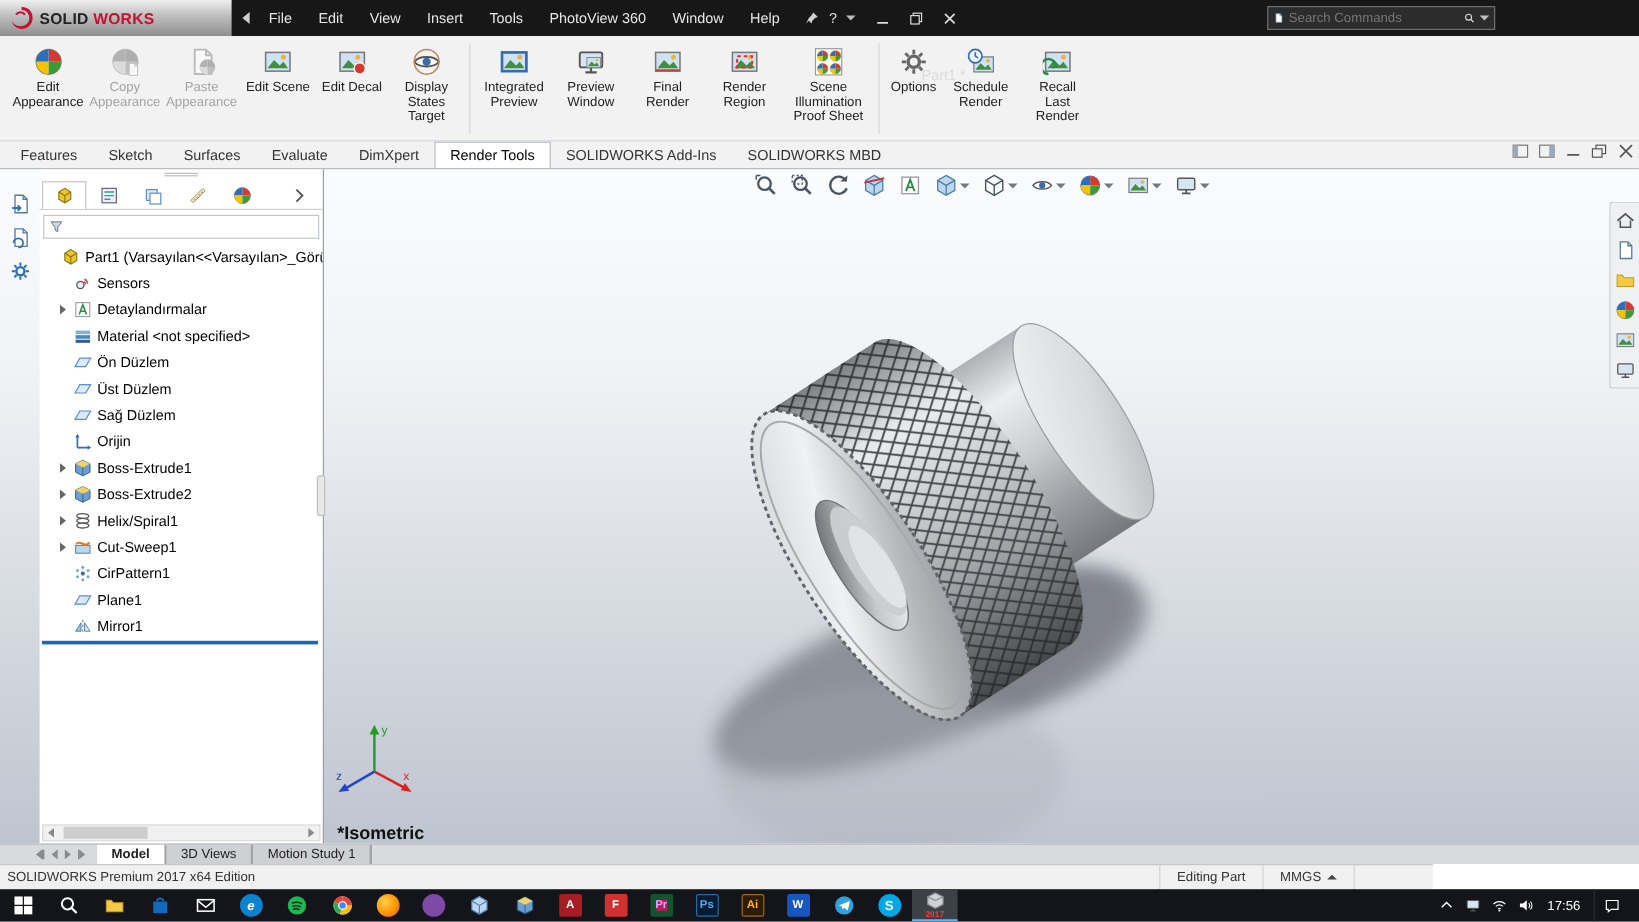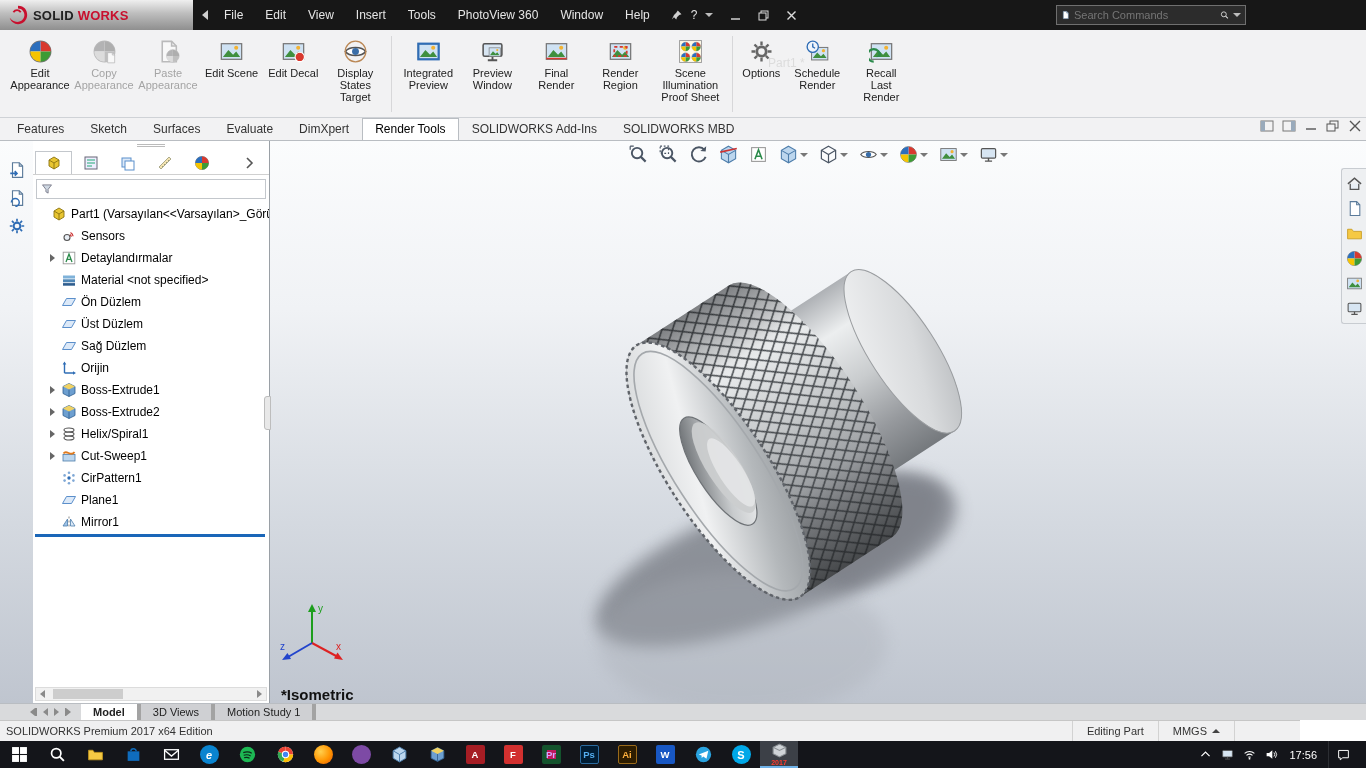--- a/index.html
+++ b/index.html
@@ -81,25 +81,25 @@
   .tri-left{width:0;height:0;border-top:4px solid transparent;border-bottom:4px solid transparent;border-right:5px solid #8a8a8a;}
   .tri-right{width:0;height:0;border-top:4px solid transparent;border-bottom:4px solid transparent;border-left:5px solid #8a8a8a;}
   #pthumb{width:70px;height:10px;background:#cdcdcd;margin-left:4px;}
   #pscroll .spacer{flex:1;}
   #splitter-notch{position:absolute;right:-2px;top:255px;width:7px;height:34px;background:#e8e8e8;border:1px solid #bdbdbd;border-radius:3px 0 0 3px;}
 
   
   #bottomtabs{position:absolute;left:0;top:703px;width:1366px;height:17px;background:#d9dadc;border-top:1px solid #b9bdc2;display:flex;align-items:stretch;font-size:11px;color:#222;z-index:25;}
   #btnav{display:flex;align-items:center;gap:6px;padding:0 10px 0 30px;}
   #btnav span{display:flex;align-items:center;}
-  .btab{padding:0 12px;display:flex;align-items:center;background:#cfd0d3;border-right:4px solid #a3a3a3;}
+  .btab{padding:0 12px;display:flex;align-items:center;background:#cfd0d3;border-right:2px solid #a3a3a3;}
   .btab.active{background:#fff;font-weight:bold;}
 
   
-  #statusbar{position:absolute;left:0;top:720px;width:1300px;height:21px;background:#f0f0f1;border-top:1px solid #c6c6c6;display:flex;align-items:center;font-size:11px;color:#333;padding-left:6px;z-index:25;}
+  #statusbar{position:absolute;left:0;top:720px;width:1194px;height:21px;background:#f0f0f1;border-top:1px solid #c6c6c6;display:flex;align-items:center;font-size:11px;color:#333;padding-left:6px;z-index:25;}
   #sb-edition{flex:1;}
   .sbcell{border-left:1px solid #d2d2d2;padding:0 14px;height:100%;display:flex;align-items:center;gap:5px;}
   #sb-spacer-end{width:66px;border-left:1px solid #d2d2d2;height:100%;}
 
   
   #taskbar{position:absolute;left:0;top:741px;width:1366px;height:27px;background:#14151a;display:flex;align-items:center;color:#fff;z-index:40;}
   .tbi{width:38px;height:27px;display:flex;align-items:center;justify-content:center;flex:0 0 38px;}
   .tbi svg{width:17px;height:17px;}
   .tbi.active{background:#3c4047;box-shadow:inset 0 -2px 0 #6fb2e8;}
   .tile{width:19px;height:19px;border-radius:2px;display:flex;align-items:center;justify-content:center;font-size:9.5px;font-weight:bold;color:#fff;}

